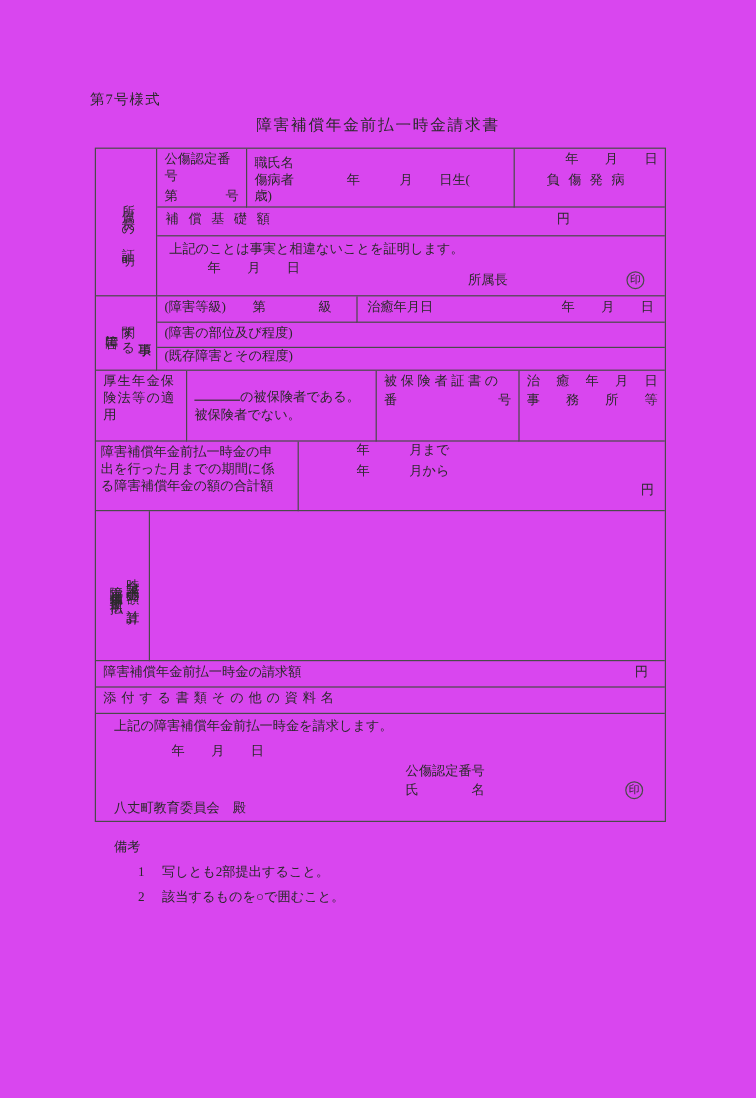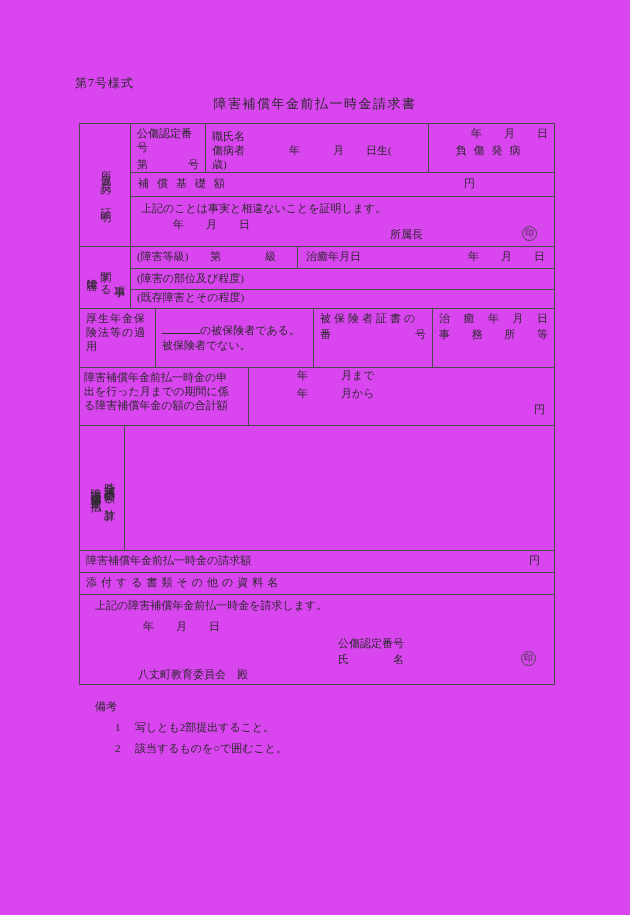--- a/index.html
+++ b/index.html
@@ -157,21 +157,21 @@
     <div class="cell bb" style="left:0;top:449px;width:474px;height:22px;">
       <span class="abs" style="left:6px;top:3px;letter-spacing:4px;">添付する書類その他の資料名</span>
     </div>
 
     <div class="cell" style="left:0;top:471px;width:474px;height:89px;">
       <span class="abs" style="left:15px;top:4px;">上記の障害補償年金前払一時金を請求します。</span>
       <span class="abs" style="left:63px;top:25px;">年　　月　　日</span>
       <span class="abs" style="left:258px;top:42px;">公傷認定番号</span>
       <span class="abs" style="left:258px;top:58px;">氏　　　　名</span>
       <span class="abs seal" style="left:441px;top:56px;">印</span>
-      <span class="abs" style="left:15px;top:73px;margin-left:43px;">八丈町教育委員会　殿</span>
+      <span class="abs" style="left:15px;top:73px;">八丈町教育委員会　殿</span>
     </div>
 
   </div>
 
   <div class="abs notes">
     <div>備考</div>
     <div class="note-item">
       <span class="note-no">1</span><span>写しとも2部提出すること。</span>
     </div>
     <div class="note-item">

